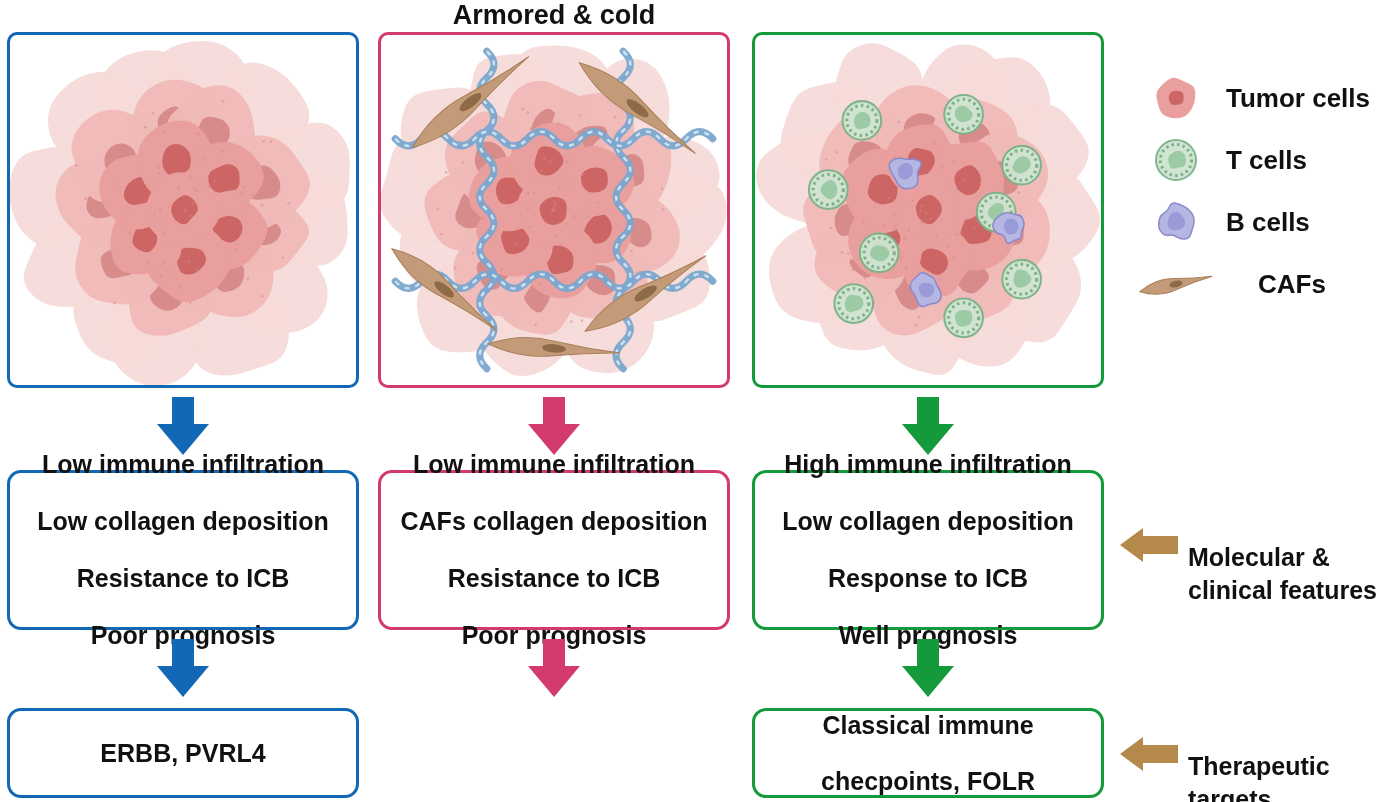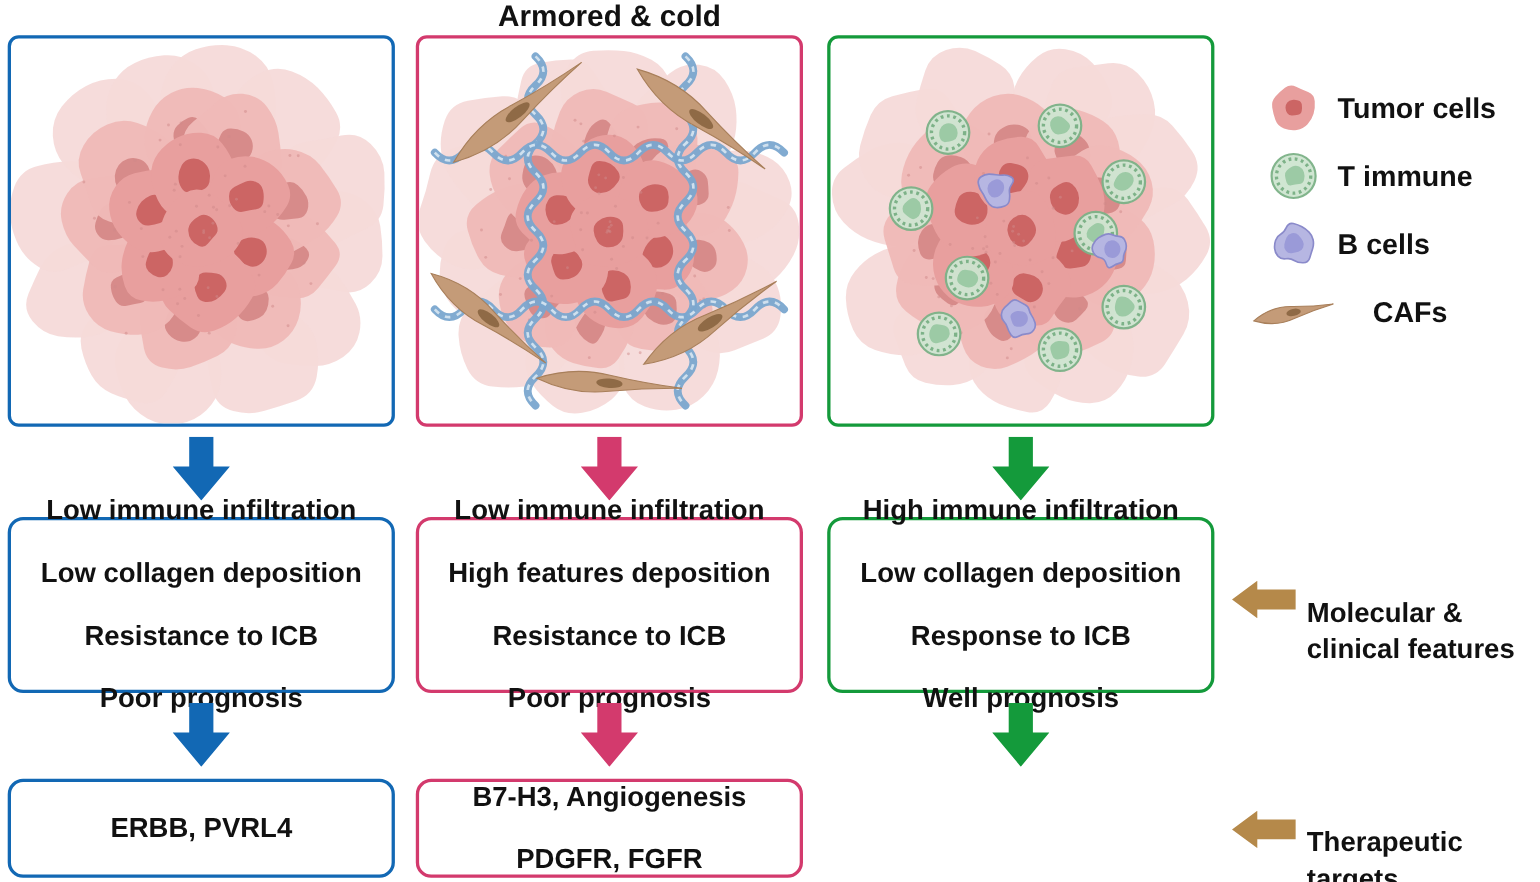--- a/index.html
+++ b/index.html
@@ -27,21 +27,21 @@
   .c3{left:752px;border-color:var(--soft);}
 
   .down-arrow{position:absolute;width:52px;height:58px;}
   .ax1{left:157px;} .ax2{left:528px;} .ax3{left:902px;}
   .ar1{top:397px;}  .ar2{top:639px;}
   .fill-q{fill:var(--quiescent);} .fill-a{fill:var(--armored);} .fill-s{fill:var(--soft);}
 
   .legend-row{position:absolute;left:1136px;display:flex;align-items:center;height:52px;}
   .lr0{top:72px;} .lr1{top:134px;} .lr2{top:196px;} .lr3{top:258px;gap:32px;} .lr4{top:312px;}
   .legend-icon{width:80px;height:52px;flex:0 0 80px;}
-  .legend-label{font-size:26px;font-weight:bold;margin-left:0;white-space:nowrap;}
+  .legend-label{font-size:26px;font-weight:bold;margin-left:10px;white-space:nowrap;}
 
   .left-arrow{position:absolute;width:58px;height:34px;left:1120px;}
   .la1{top:528px;} .la2{top:737px;}
   .fill-ann{fill:var(--annotation_arrow);}
 
   .side-label{position:absolute;left:1188px;width:212px;font-size:25px;font-weight:bold;line-height:33px;white-space:pre-line;margin-top:28px;}
   .sl1{top:513px;} .sl2{top:722px;}
 </style>
 </head>
 <body>
@@ -433,21 +433,21 @@
     </svg>
 
   <div class="box feat c1">
     <div>Low immune infiltration</div>
     <div>Low collagen deposition</div>
     <div>Resistance to ICB</div>
     <div>Poor prognosis</div>
   </div>
   <div class="box feat c2">
     <div>Low immune infiltration</div>
-    <div>High features deposition</div>
+    <div>CAFs collagen deposition</div>
     <div>Resistance to ICB</div>
     <div>Poor prognosis</div>
   </div>
   <div class="box feat c3">
     <div>High immune infiltration</div>
     <div>Low collagen deposition</div>
     <div>Response to ICB</div>
     <div>Well prognosis</div>
   </div>
 
@@ -457,39 +457,39 @@
   <svg class="down-arrow ax2 ar2" viewBox="0 0 52 58">
       <polygon class="fill-a" points="15,0 37,0 37,27 52,27 26,58 0,27 15,27"></polygon>
     </svg>
   <svg class="down-arrow ax3 ar2" viewBox="0 0 52 58">
       <polygon class="fill-s" points="15,0 37,0 37,27 52,27 26,58 0,27 15,27"></polygon>
     </svg>
 
   <div class="box targ c1">
     <div>ERBB, PVRL4</div>
   </div>
-  <div class="box targ c2">
-    <div>B7-H3, Angiogenesis</div>
-    <div>PDGFR, FGFR</div>
+  <div class="box targ c3">
+    <div>Classical immune</div>
+    <div>checpoints, FOLR</div>
   </div>
 
   <div class="legend-row lr0">
     <svg id="li-0" class="legend-icon" viewBox="0 0 80 52">
         <path d="M58.14923712951186 31.326569655636604 Q56.5766083358798 36.65313931127321 52.69787350368031 40.982179655233416 Q48.819138671480836 45.311219999193625 42.90822081244265 46.09771834280932 Q36.99730295340446 46.88421668642502 31.261521421611455 44.79420165888571 Q25.52573988981845 42.7041866313464 23.485689921858878 37.076119150199354 Q21.44563995389931 31.448051669052305 20.560190540378912 25.74000859403368 Q19.674741126858518 20.031965519015053 23.52660123685763 15.7329667147512 Q27.378461346856746 11.433967910487349 32.125440731293125 7.840586004730196 Q36.8724201157295 4.247204098973043 42.23707262128004 6.800873959705038 Q47.60172512683059 9.354543820437033 53.17051654596034 11.65576092606696 Q58.73930796509009 13.95697803169689 59.23058694411701 19.978489015848446 Q59.72186592314392 26 58.14923712951186 31.326569655636604 Z" fill="#e89f9e" opacity="1"></path>
         <path d="M47.36617369929044 28.87139140672714 Q46.84398204942243 31.742782813454287 44.03380127806534 32.34113977363008 Q41.223620506708244 32.939496733805875 38.55367791880319 33.03453813904551 Q35.88373533089813 33.129579544285136 34.32196042008994 30.882328260257854 Q32.76018550928174 28.63507697623057 32.629899576972946 25.95257979869598 Q32.499613644664144 23.270082621161382 34.267663190675556 21.201867832652518 Q36.03571273668697 19.133653044143657 38.679534788568645 18.814261727015474 Q41.32335684045033 18.49487040988729 44.187817396331674 19.28865329061284 Q47.05227795221302 20.082436171338387 47.47032165068573 23.041218085669193 Q47.888365349158455 26 47.36617369929044 28.87139140672714 Z" fill="#c9605f" opacity="0.92"></path>
       </svg>
     <div class="legend-label">Tumor cells</div>
   </div>
   <div class="legend-row lr1">
     <svg id="li-1" class="legend-icon" viewBox="0 0 80 52">
         <circle cx="40" cy="26" r="20" fill="#cfe5d1" stroke="#7db288" stroke-width="2" opacity="0.96"></circle>
         <circle cx="40" cy="26" r="15.600000000000001" fill="none" stroke="#7db288" stroke-width="3" stroke-dasharray="2.5 3.2"></circle>
         <path d="M49.49324340303184 29.553773198212642 Q48.470443952469864 33.107546396425285 44.9047747957634 33.35099593087822 Q41.33910563905694 33.594445465331155 38.01150828229714 34.401090919931136 Q34.68391092553735 35.20773637453112 33.639641285637666 31.951400345643016 Q32.59537164573798 28.695064316754912 32.17526658853785 25.847094263914453 Q31.75516153133772 22.999124211073994 33.831111566756476 20.954973476895972 Q35.90706160217523 18.910822742717954 38.84606329367823 17.39360807271174 Q41.78506498518123 15.876393402705526 45.02811114285509 17.468034181211205 Q48.27115730052895 19.059674959716887 49.393600077061386 22.529837479858443 Q50.516042853593824 26 49.49324340303184 29.553773198212642 Z" fill="#9ccaa5"></path>
       </svg>
-    <div class="legend-label">T immune</div>
+    <div class="legend-label">T cells</div>
   </div>
   <div class="legend-row lr2">
     <svg id="li-2" class="legend-icon" viewBox="0 0 80 52">
         <path d="M57.33131804108089 29.870969269704002 Q56.076301028028695 33.741938539408004 54.72250451681738 38.25288407211593 Q53.36870800560606 42.76382960482386 48.624393882521346 42.881784885891705 Q43.88007975943664 42.999740166959555 40.505055000809094 40.786949627564894 Q37.13003024218155 38.57415908817024 33.00119480493913 39.26388954642125 Q28.872359367696717 39.95362000467225 26.01896847375641 37.030325282258616 Q23.1655775798161 34.10703055984498 22.769835342767298 30.053515279922493 Q22.374093105718494 26.000000000000004 23.672708956161056 22.38128573627899 Q24.97132480660362 18.762571472557976 28.20394917129054 17.012187166091273 Q31.43657353597746 15.261802859624567 33.45960881146041 10.734986716091143 Q35.48264408694336 6.208170572557719 39.76815423065824 7.223953257960805 Q44.05366437437312 8.23973594336389 47.58393425366475 10.151482387974845 Q51.114204132956374 12.063228832585802 54.001814873728854 14.964855065202102 Q56.889425614501334 17.866481297818403 57.73788033431721 21.9332406489092 Q58.58633505413309 26 57.33131804108089 29.870969269704002 Z" fill="#b6b6e2" stroke="#8a8aca" stroke-width="1.5"></path>
         <path d="M48.69872707973431 29.107203696424307 Q47.406042336271355 32.214407392848614 44.38357547159947 32.966818944921116 Q41.36110860692759 33.71923049699362 38.19028179652035 34.172893755214766 Q35.019454986113125 34.626557013435914 33.00795411827539 31.95179001655041 Q30.99645325043766 29.277023019664913 31.57966003696127 26.21226991071664 Q32.162866823484876 23.147516801768365 33.479826301785764 20.067642705106792 Q34.796785780086644 16.987768608445215 38.35534166896325 16.066758092028632 Q41.91389755783986 15.14574757561205 44.34621274946083 17.728943640162704 Q46.77852794108181 20.31213970471336 48.38496988213954 23.15606985235668 Q49.99141182319727 26 48.69872707973431 29.107203696424307 Z" fill="#9a9ad8"></path>
       </svg>
     <div class="legend-label">B cells</div>
   </div>
   <div class="legend-row lr3">
     <svg id="li-3" class="legend-icon" viewBox="0 0 80 52">

